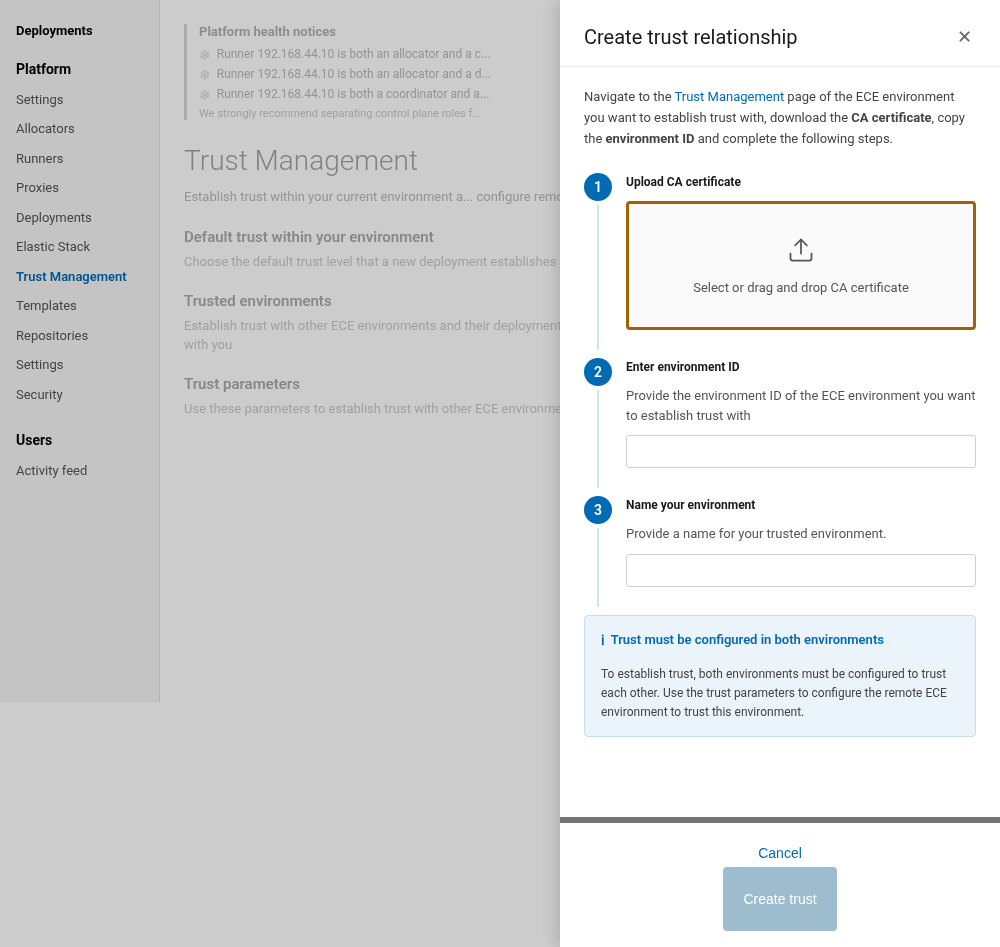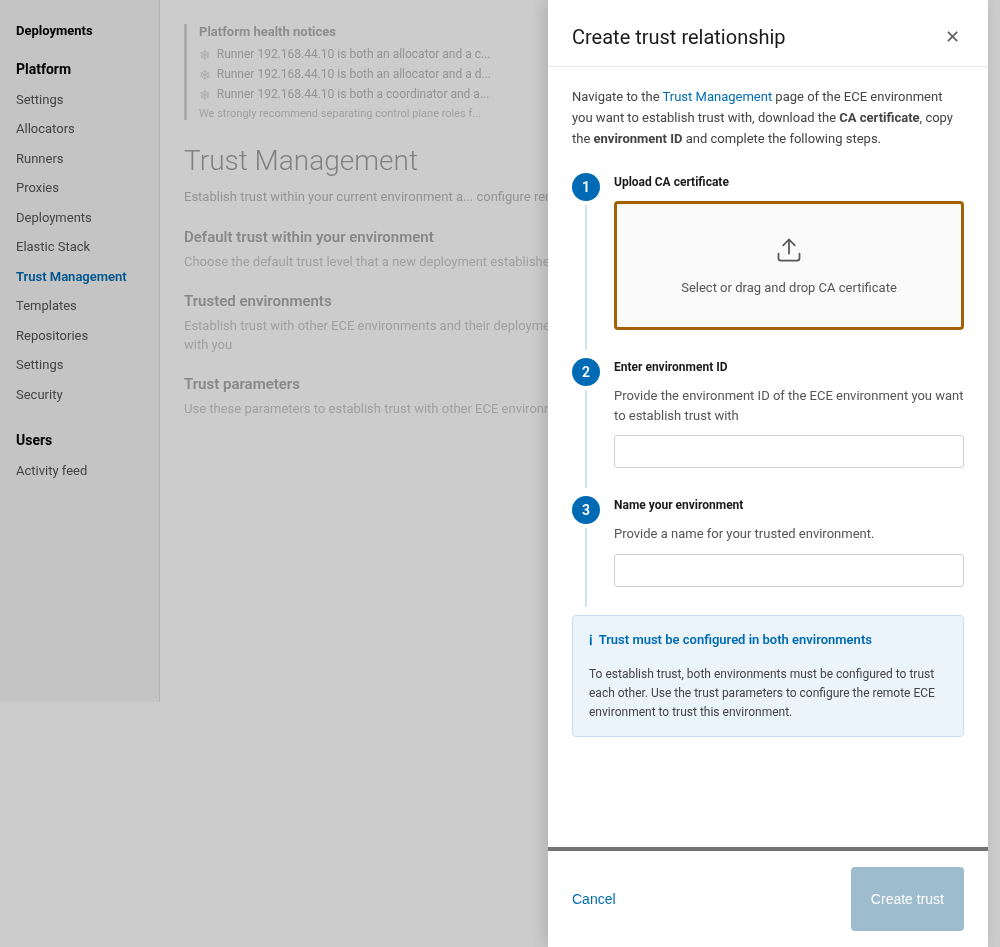--- a/index.html
+++ b/index.html
@@ -61,21 +61,21 @@
     .modal-overlay {
       position: fixed;
       top: 0; left: 0; right: 0; bottom: 0;
       background: rgba(0,0,0,0.2);
       z-index: 10;
     }
 
     
     .modal-panel {
       position: fixed;
-      top: 0; right: 12px;
+      top: 0; right: 0;
       width: 440px;
       height: 947px;
       background: #fff;
       box-shadow: -4px 0 16px rgba(0,0,0,0.15);
       z-index: 20;
       display: flex;
       flex-direction: column;
       overflow: hidden;
     }
 
@@ -185,26 +185,27 @@
       gap: 6px;
       color: #006BB4;
       font-size: 13px;
       font-weight: 600;
       margin-bottom: 8px;
     }
     .info-box-text { font-size: 12px; color: #444; line-height: 1.6; margin-top: 16px; }
 
     
     .modal-footer {
-      border-top: 4px solid #737373;
+      border-top: 6px solid #737373;
       padding: 16px 24px;
       display: flex;
       justify-content: space-between;
       align-items: center;
       flex-shrink: 0;
+      flex-direction: column;
     }
     .btn-cancel {
       background: none;
       border: none;
       color: #006BB4;
       font-size: 14px;
       cursor: pointer;
       padding: 6px 0;
     }
     .btn-create {

